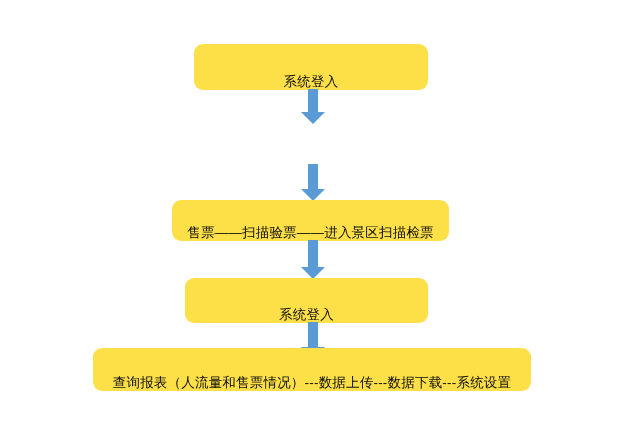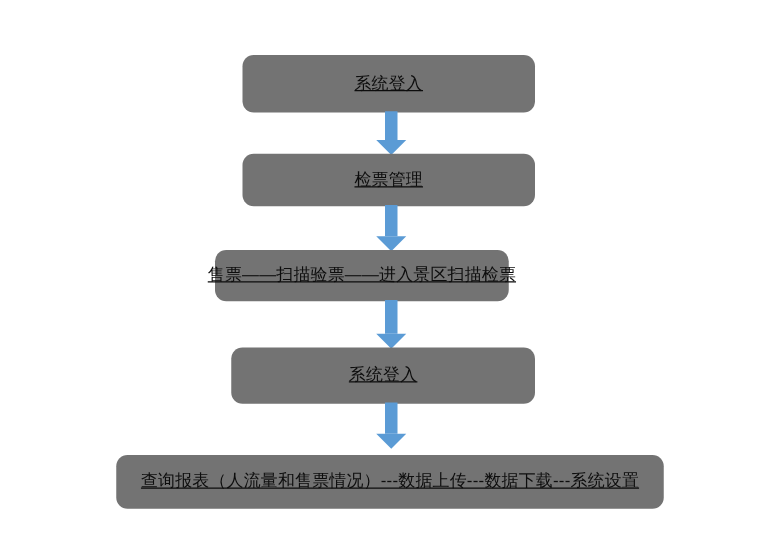--- a/index.html
+++ b/index.html
@@ -12,44 +12,43 @@
   }
   #canvas {
     position: relative;
     width: 617px;
     height: 440px;
     background: #ffffff;
     overflow: hidden;
   }
   .node {
     position: absolute;
-    background: #737373;
+    background: #fde047;
     border-radius: 9px;
     display: flex;
-    align-items: center;
+    align-items: flex-end;
     justify-content: center;
     box-sizing: border-box;
     color: #0d0d0d;
     font-size: 13.5px;
     line-height: 1.2;
     letter-spacing: 0.2px;
     text-align: center;
     padding: 0 10px;
     white-space: nowrap;
-    text-decoration: underline;
   }
   .node .label {
     display: inline-block;
   }
   
   .node-1 { left: 194px; top: 44px;  width: 234px; height: 46px; }
   .node-2 { left: 194px; top: 123px; width: 234px; height: 42px; }
-  .node-3 { left: 172px; top: 200px; width: 235px; height: 41px; }
+  .node-3 { left: 172px; top: 200px; width: 277px; height: 41px; }
   .node-4 { left: 185px; top: 278px; width: 243px; height: 45px; }
-  .node-5 { left: 93px;  top: 364px; width: 438px; height: 43px; }
+  .node-5 { left: 93px;  top: 348px; width: 438px; height: 43px; }
 
   
   .arrow {
     position: absolute;
     width: 24px;
   }
   .arrow .stem {
     position: absolute;
     left: 7px;
     top: 0;
@@ -88,23 +87,20 @@
 
   <div class="node node-1">
     <span class="label">系统登入</span>
   </div>
 
   <div class="arrow arrow-1">
     <div class="stem"></div>
     <div class="head"></div>
   </div>
 
-  <div class="node node-2">
-    <span class="label">检票管理</span>
-  </div>
 
   <div class="arrow arrow-2">
     <div class="stem"></div>
     <div class="head"></div>
   </div>
 
   <div class="node node-3">
     <span class="label">售票——扫描验票——进入景区扫描检票</span>
   </div>
 

